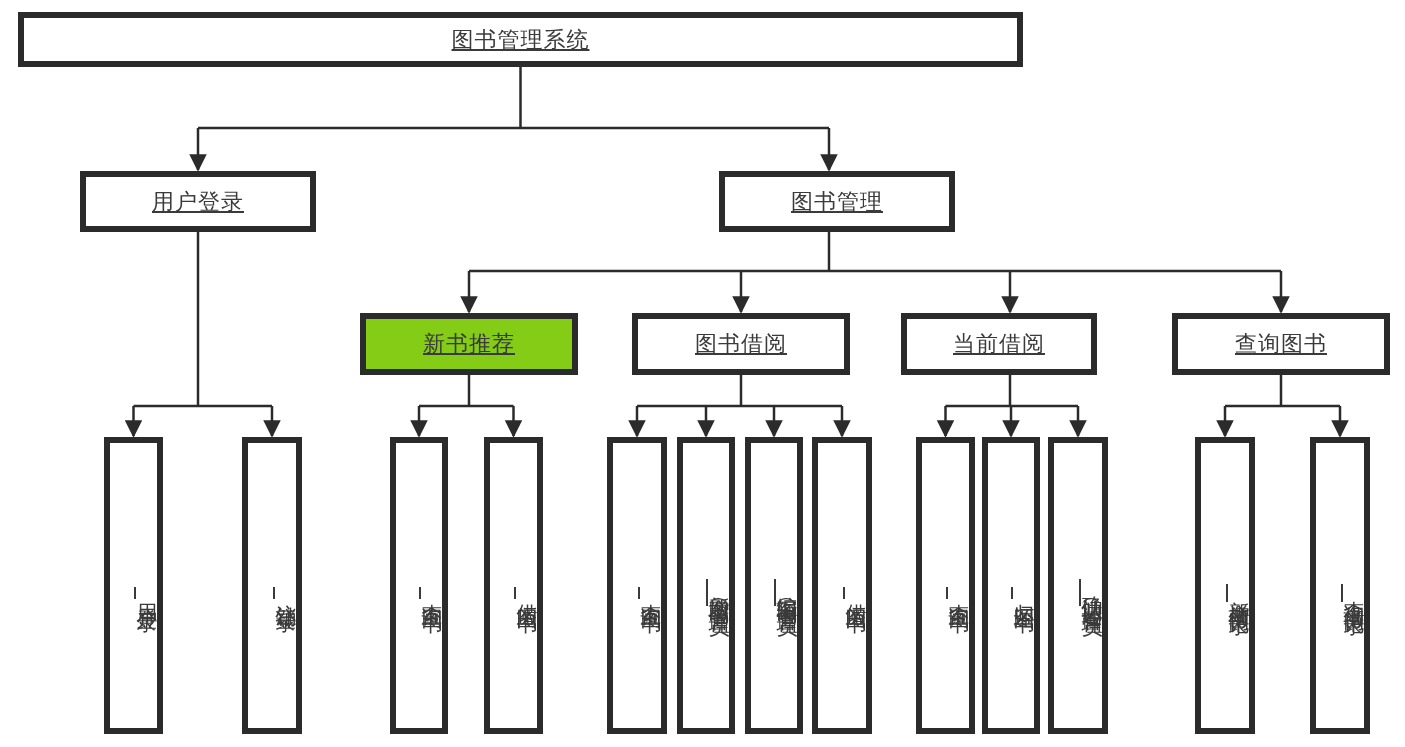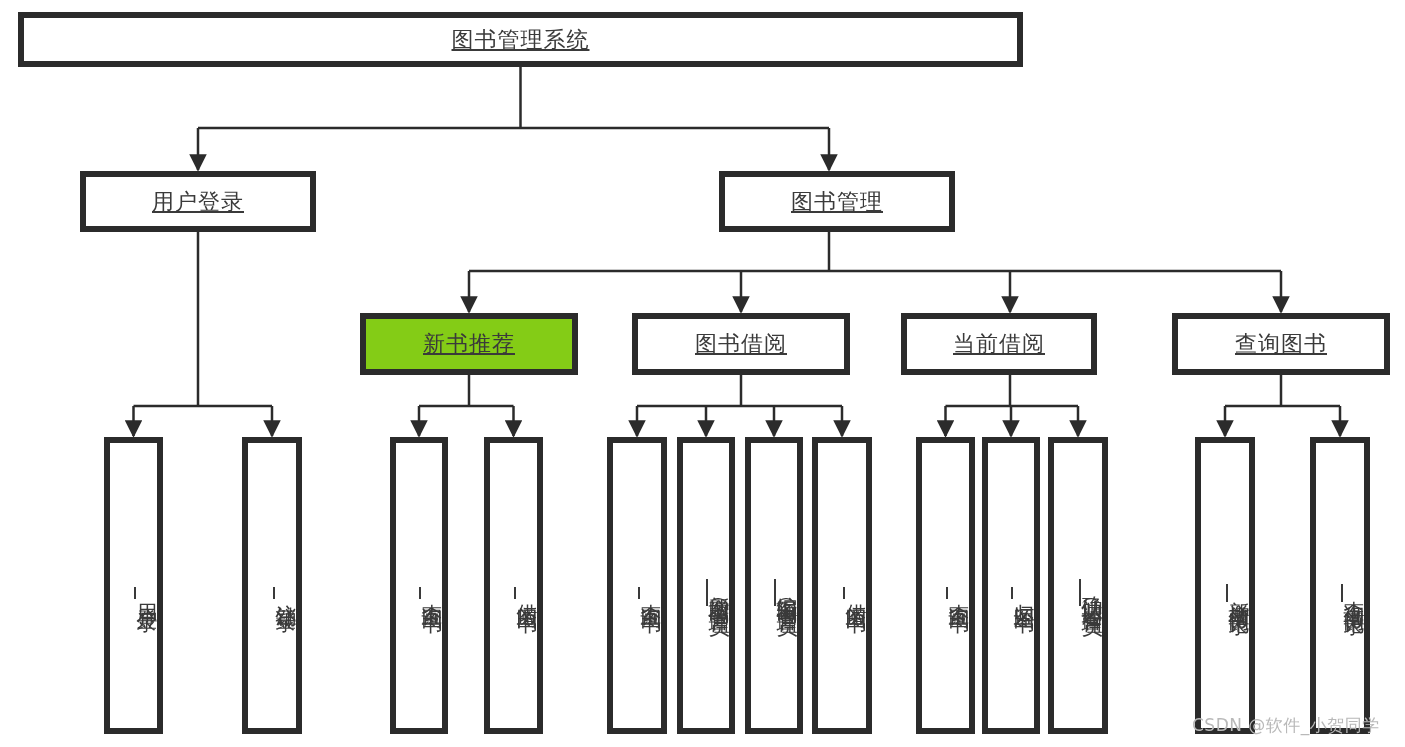--- a/index.html
+++ b/index.html
@@ -144,14 +144,13 @@
         <span class="label">确认归还（管理员）</span>
       </div>
       <div class="node vert" style="left: 1195px; top: 437px; width: 60px; height: 297px; border-color: rgb(43, 43, 43); background: rgb(255, 255, 255); color: rgb(58, 58, 58);">
         <span class="label">新增借阅记录</span>
       </div>
       <div class="node vert" style="left: 1310px; top: 437px; width: 60px; height: 297px; border-color: rgb(43, 43, 43); background: rgb(255, 255, 255); color: rgb(58, 58, 58);">
         <span class="label">查询借阅记录</span>
       </div>
     </div>
 
-  <div class="watermark" id="watermark" style="left: 1192px; top: 714px; color: rgb(185, 185, 185);">CSDN @软件_小贺同学</div>
 </div>
 
 </body></html>

